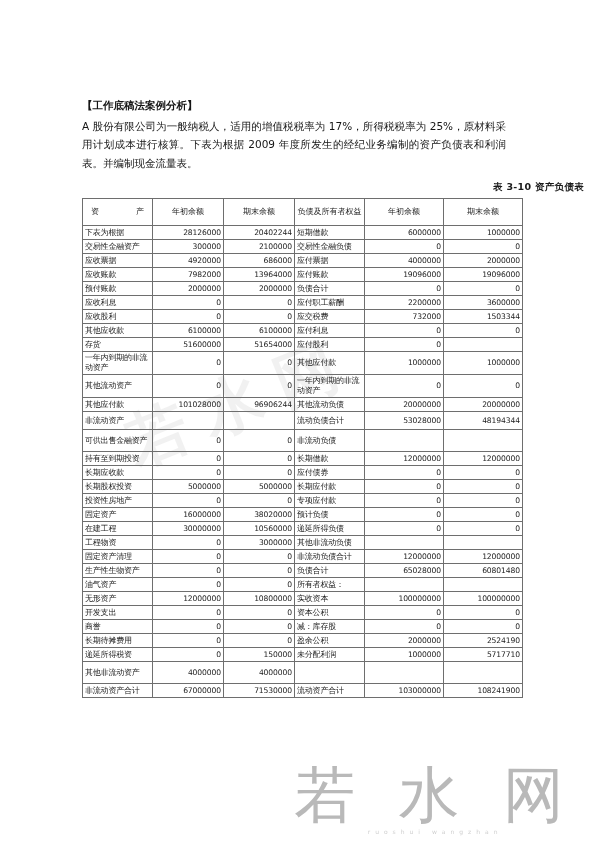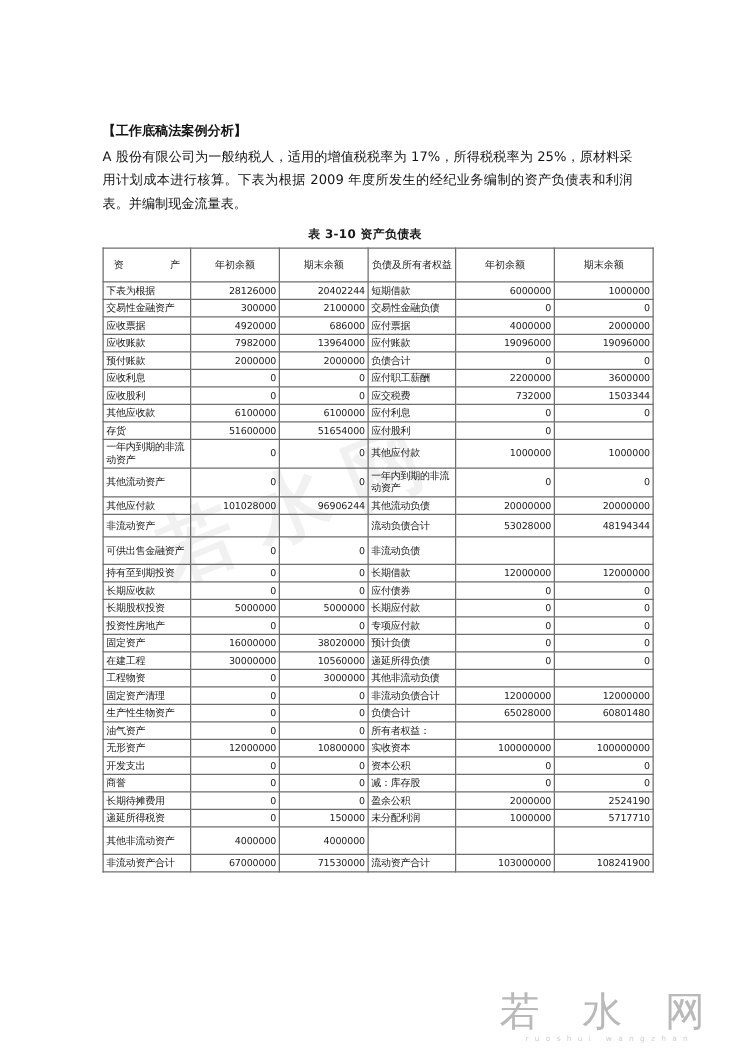--- a/index.html
+++ b/index.html
@@ -34,21 +34,21 @@
   .wm-brand {
     position: absolute;
     right: 24px;
     bottom: 14px;
     text-align: center;
     pointer-events: none;
     user-select: none;
   }
   .wm-brand .wm-cn {
     font-family: "DejaVu Serif", "Liberation Serif", serif;
-    font-size: 32px;
+    font-size: 61px;
     letter-spacing: 12px;
     color: #b9b9b9;
     line-height: 1.05;
     padding-left: 12px;
   }
   .wm-brand .wm-en {
     font-size: 6px;
     letter-spacing: 5px;
     color: #cfcfcf;
     margin-top: 1px;
@@ -72,21 +72,21 @@
     font-weight: 700;
     margin-bottom: 2px;
   }
   .intro p {
     margin: 0;
     text-align: justify;
   }
 
   
   .tbl-caption {
-    text-align: center;
+    text-align: right;
     font-size: 9.5px;
     font-weight: 700;
     margin: 9px 0 4px 0;
     letter-spacing: 0.3px;
   }
 
   
   .tbl-wrap {
     padding: 0 78px 0 82px;
   }

